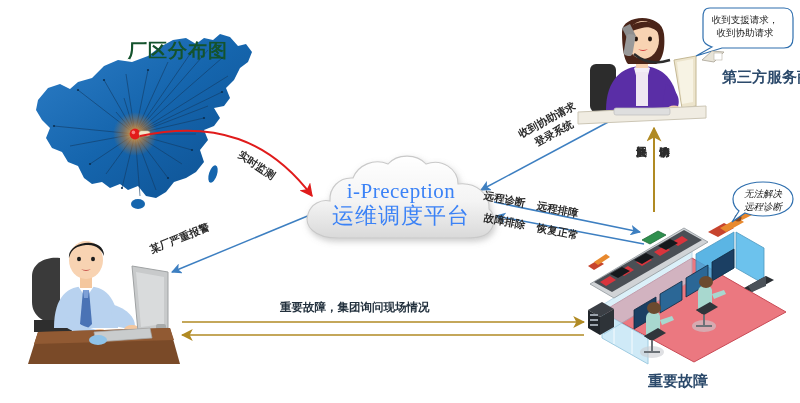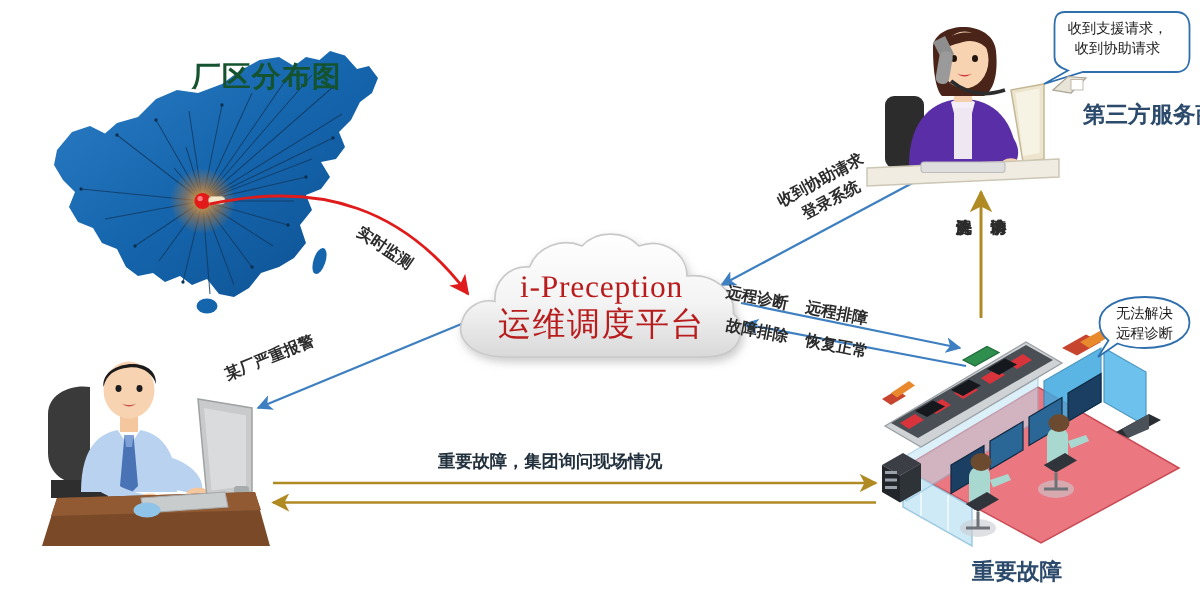--- a/index.html
+++ b/index.html
@@ -29,21 +29,21 @@
     white-space: nowrap;
     margin-left: 28px;
   }
 
   
   #cloud-wrap { left: 296px; top: 152px; width: 210px; height: 100px; }
   #cloud-text {
     position: absolute;
     left: 0; top: 28px; width: 210px;
     text-align: center;
-    color: #b91c1c;
+    color: #3b82f6;
     line-height: 1.12;
     z-index: 5;
   }
   #cloud-title-en {
     font-size: 21px;
     letter-spacing: 0.5px;
     font-family: "Liberation Serif", "DejaVu Serif", serif;
     white-space: nowrap;
   }
   #cloud-title-cn {
@@ -250,21 +250,21 @@
   </div>
 
   <div class="abs" style="left:486px; top:207px; transform:rotate(11deg); transform-origin:left top;">
     <span class="arrow-label" style="position:static;">故障排除</span>
     <span class="arrow-label" style="position:static; margin-left:8px;">恢复正常</span>
   </div>
 
   <div class="vert-label" style="left:634px; top:138px;">无法解决</div>
   <div class="vert-label" style="left:657px; top:138px;">请求协助</div>
 
-  <div class="gold-label" style="left:292px; top:300px;">重要故障，集团询问现场情况</div>
+  <div class="gold-label" style="left:280px; top:300px;">重要故障，集团询问现场情况</div>
 
   <div class="abs" style="left:578px; top:2px;">
     <svg width="128" height="132" viewBox="0 0 128 132" aria-hidden="true">
 
       <rect x="12" y="62" width="26" height="48" rx="6" fill="#2c2c2c"></rect>
 
       <path d="M28,108 C28,78 44,64 64,64 C84,64 100,78 100,108 Z" fill="#5a2ea6"></path>
 
       <path d="M56,66 L64,96 L72,66 L64,62 Z" fill="#f3eef7"></path>
       <path d="M58,70 L70,70 L70,104 L58,104 Z" fill="#efe7f2"></path>
@@ -446,21 +446,21 @@
         <path d="M110,100 C110,92 122,90 124,98 L124,116 L110,118 Z" fill="#a8d8cf"></path>
         <ellipse cx="118" cy="90" rx="7" ry="6" fill="#6b4a2f"></ellipse>
         <path d="M124,102 L136,98 L138,102 L126,107 Z" fill="#a8d8cf"></path>
         <path d="M108,118 L122,110 L130,115 L116,123 Z" fill="#30353b"></path>
         <path d="M116,123 L116,134" stroke="#6c7278" stroke-width="2"></path>
         <path d="M108,134 L124,134" stroke="#6c7278" stroke-width="2"></path>
       </g>
     </svg>
   </div>
 
-  <div class="abs" style="left:730px; top:196px;">
+  <div class="abs" style="left:730px; top:180px;font-style:italic;">
     <svg width="66" height="46" viewBox="0 0 66 46" aria-hidden="true">
       <path d="M33,2 C51,2 63,9 63,19 C63,29 51,36 33,36 C26,36 20,35 15,33
                L2,42 L9,31 C5,28 3,24 3,19 C3,9 15,2 33,2 Z" fill="#ffffff" stroke="#2f6fae" stroke-width="1.2"></path>
     </svg>
     <div class="bubble-text" style="left:10px; top:8px; width:46px;">
       <div>无法解决</div>
       <div>远程诊断</div>
     </div>
   </div>
 

